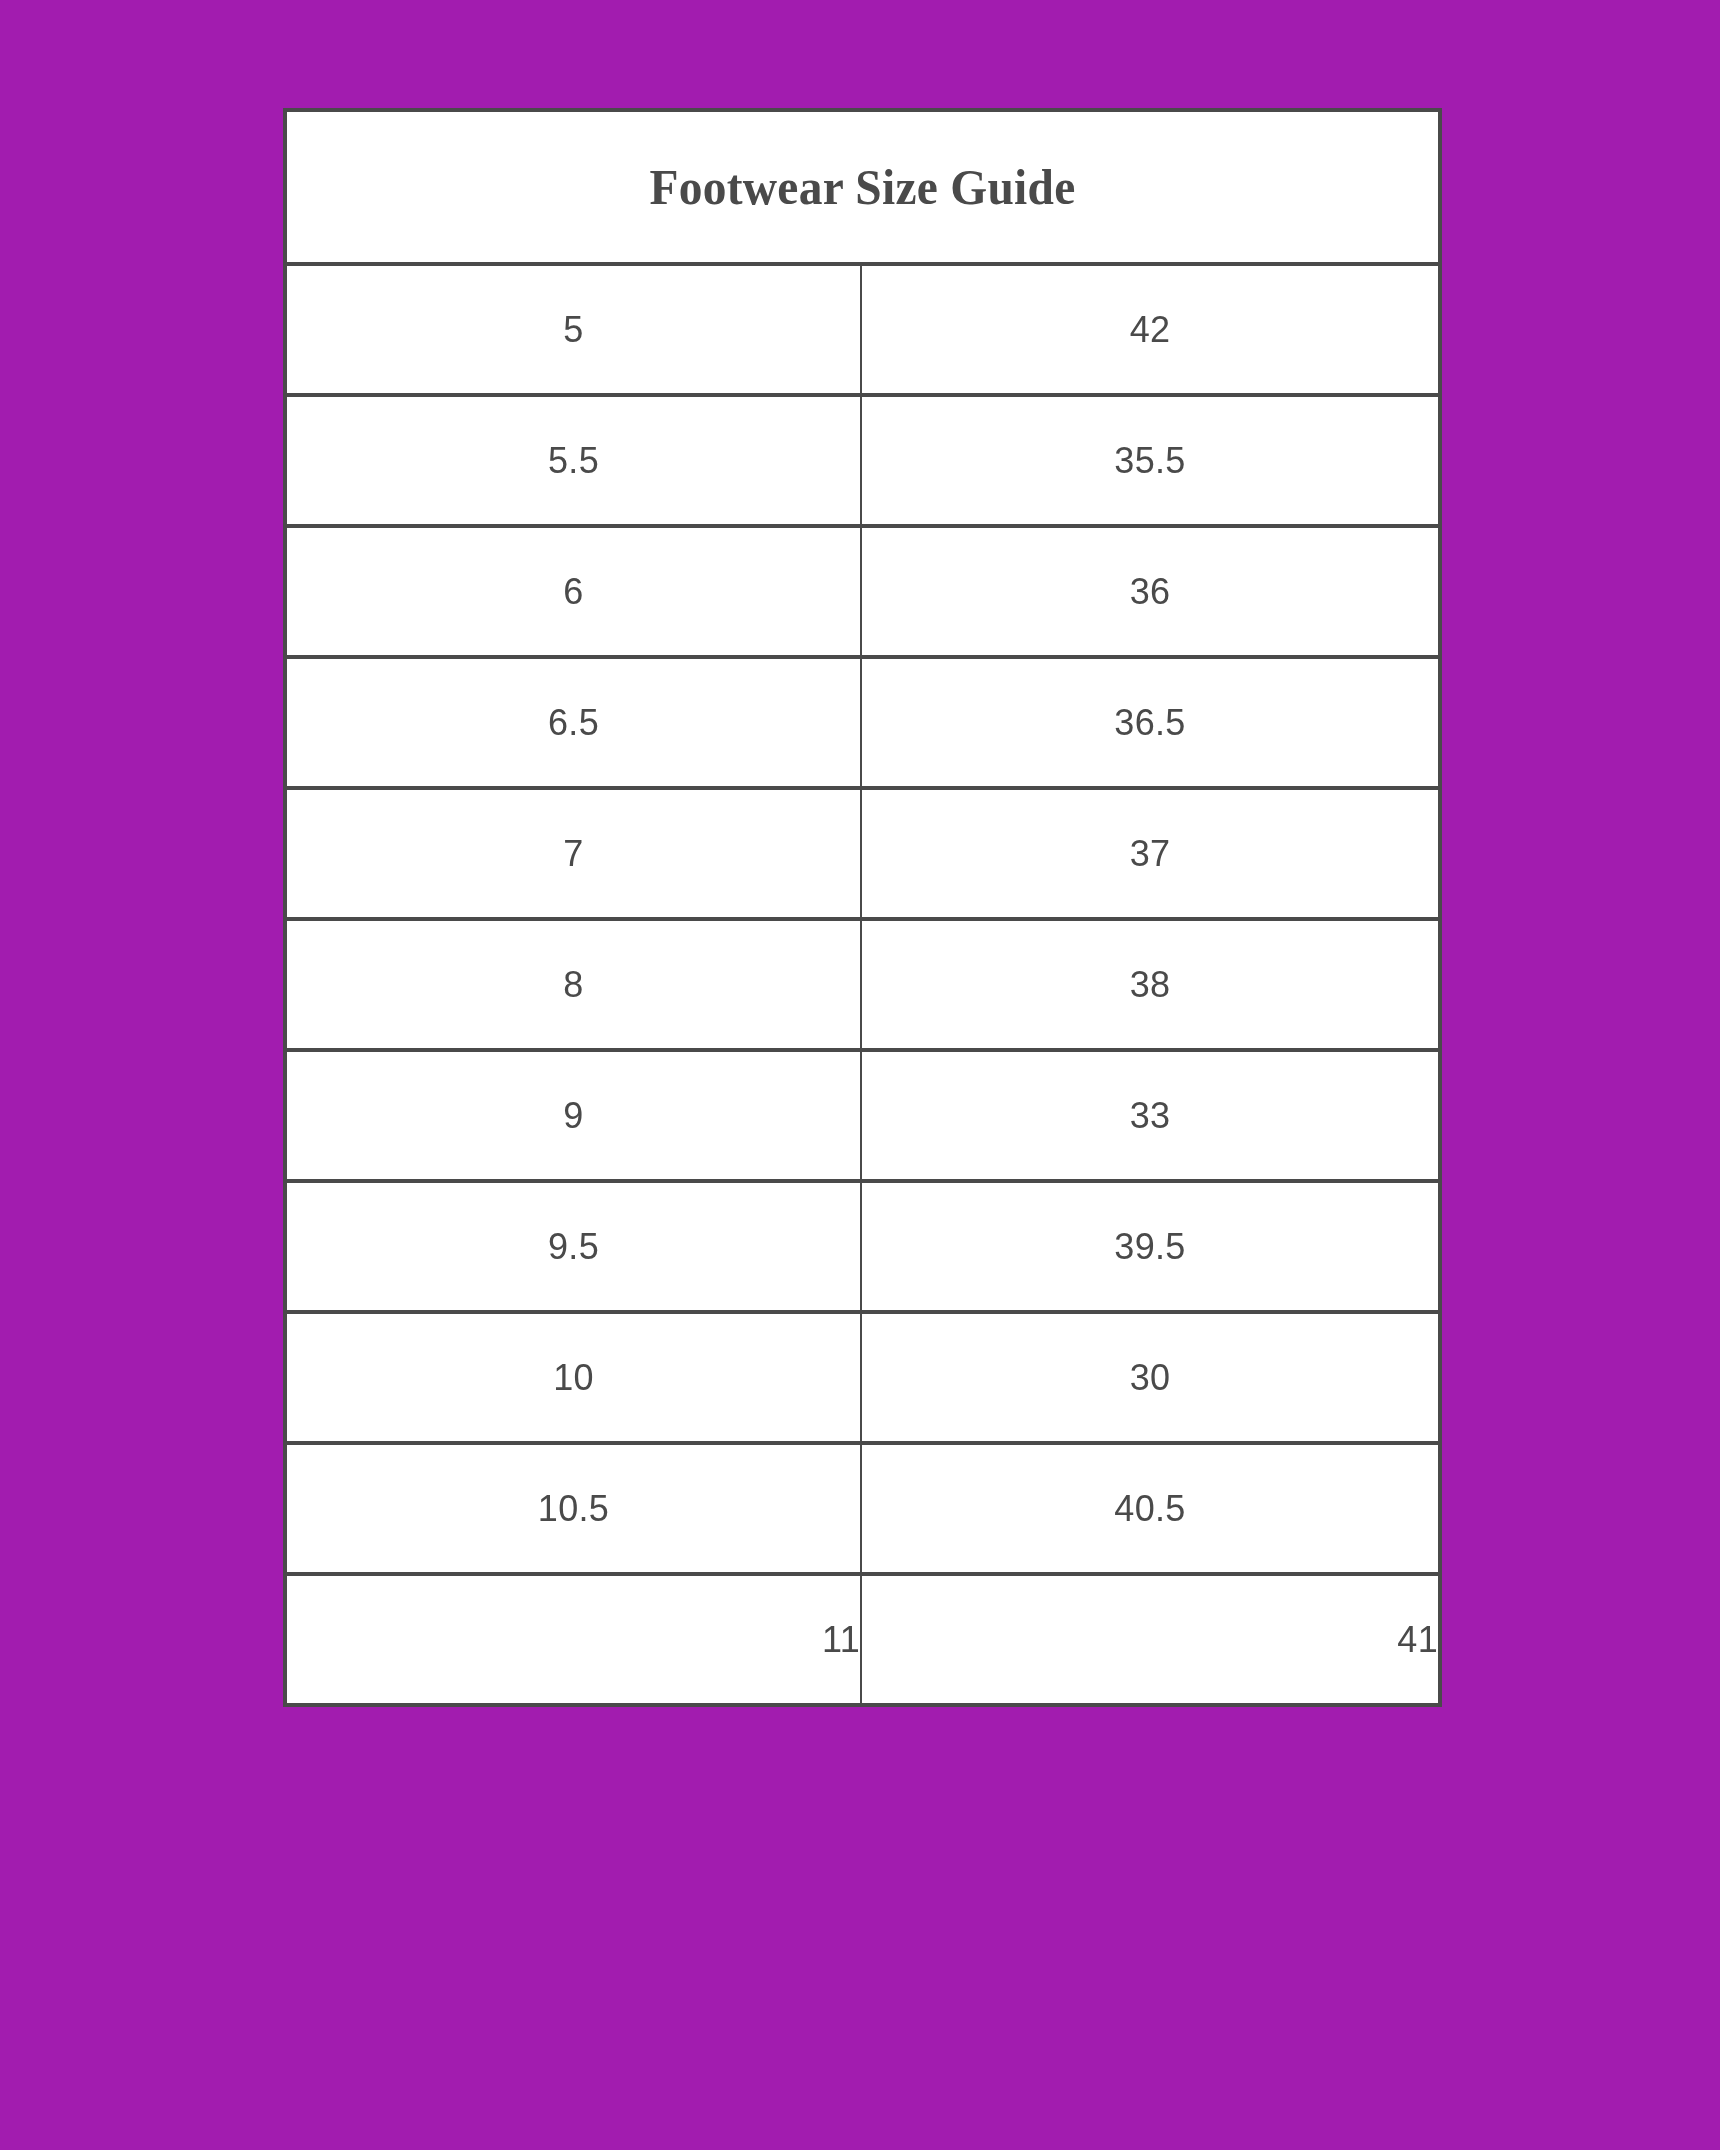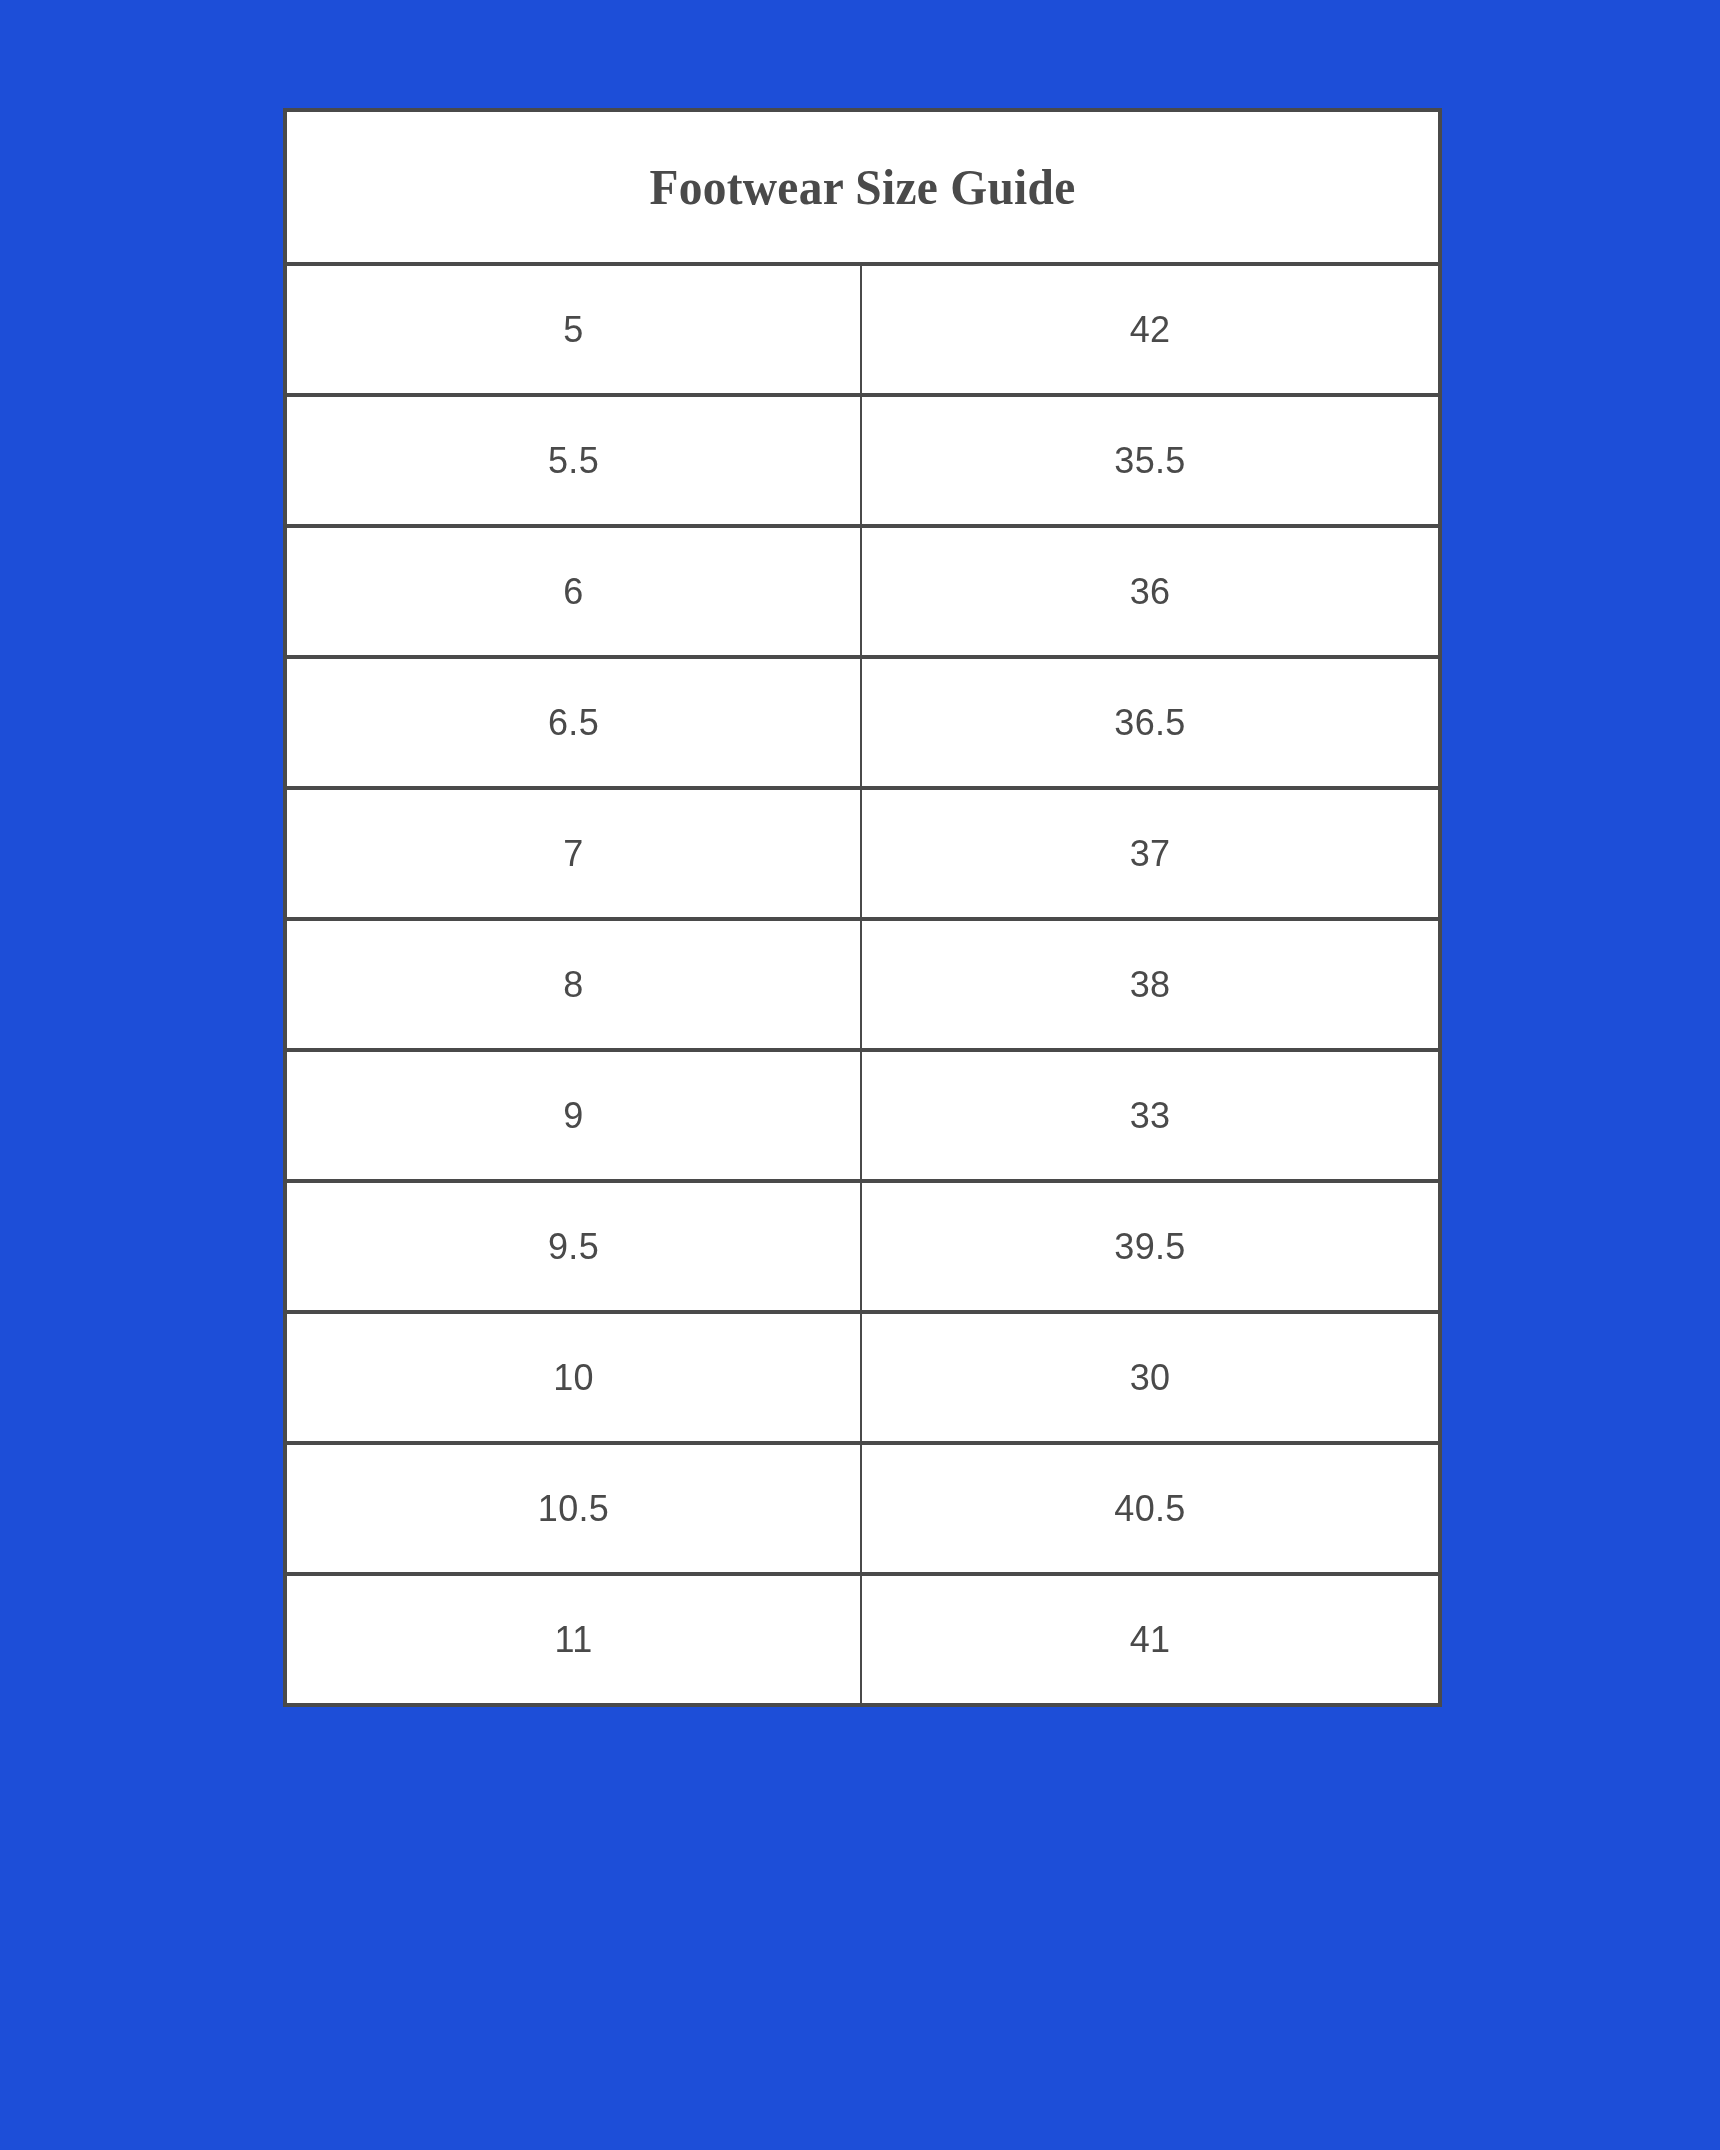--- a/index.html
+++ b/index.html
@@ -12,21 +12,21 @@
     width: 1721px;
     height: 2151px;
     font-family: "Liberation Sans", sans-serif;
     -webkit-font-smoothing: antialiased;
   }
 
   .page {
     position: relative;
     width: 1721px;
     height: 2151px;
-    background: #1d4ed8;
+    background: #a21caf;
     overflow: hidden;
   }
 
   
   .size-table {
     position: absolute;
     left: 283px;
     top: 108px;
     width: 1155px;
     border-collapse: collapse;
@@ -82,20 +82,21 @@
     font-size: 36px;
     letter-spacing: 0.3px;
     line-height: 1;
     border-bottom: 4.1px solid #4a4a4a;
   }
   .data-row td.cell-us {
     border-right: 2.3px solid #4a4a4a;
   }
   .data-row:last-child td {
     border-bottom: 0;
+    text-align: right;
   }
 </style>
 </head>
 <body>
 
 <div class="page">
 
   <table class="size-table">
     <colgroup>
       <col class="col-us">

